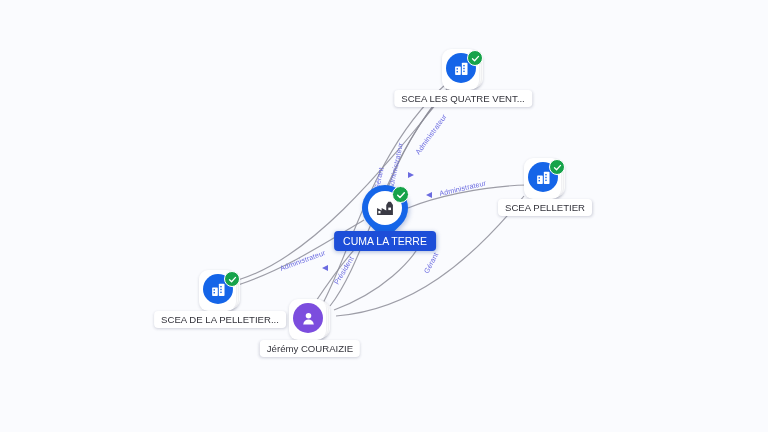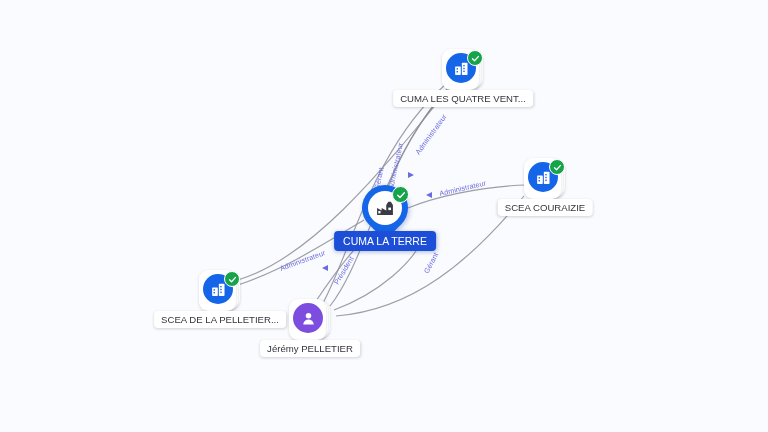--- a/index.html
+++ b/index.html
@@ -218,21 +218,21 @@
         <rect x="14.5" y="7" width="2" height="2" fill="#1565e8"></rect>
         <rect x="14.5" y="11" width="2" height="2" fill="#1565e8"></rect>
         <rect x="14.5" y="15" width="2" height="2" fill="#1565e8"></rect>
       </svg>
     </div>
     <div class="node-badge">
       <svg width="9" height="9" viewBox="0 0 24 24">
         <path d="M4 12.5 L9.5 18 L20 6.5" stroke="#ffffff" stroke-width="3.4" fill="none" stroke-linecap="round" stroke-linejoin="round"></path>
       </svg>
     </div>
-    <div class="node-label">CUMA LES QUATRE VENT...</div>
+    <div class="node-label">SCEA LES QUATRE VENT...</div>
   </div>
 
   <div class="node" id="node-pelletier" style="left:545px; top:179px;">
     <div class="node-stack">
       <div class="stack-card c3"></div>
       <div class="stack-card c2"></div>
       <div class="stack-card c1"></div>
     </div>
     <div class="node-disc">
       <svg width="17" height="17" viewBox="0 0 24 24">
@@ -243,21 +243,21 @@
         <rect x="14.5" y="7" width="2" height="2" fill="#1565e8"></rect>
         <rect x="14.5" y="11" width="2" height="2" fill="#1565e8"></rect>
         <rect x="14.5" y="15" width="2" height="2" fill="#1565e8"></rect>
       </svg>
     </div>
     <div class="node-badge">
       <svg width="9" height="9" viewBox="0 0 24 24">
         <path d="M4 12.5 L9.5 18 L20 6.5" stroke="#ffffff" stroke-width="3.4" fill="none" stroke-linecap="round" stroke-linejoin="round"></path>
       </svg>
     </div>
-    <div class="node-label">SCEA COURAIZIE</div>
+    <div class="node-label">SCEA PELLETIER</div>
   </div>
 
   <div class="node" id="node-couraizie" style="left:220px; top:291px;">
     <div class="node-stack">
       <div class="stack-card c3"></div>
       <div class="stack-card c2"></div>
       <div class="stack-card c1"></div>
     </div>
     <div class="node-disc">
       <svg width="17" height="17" viewBox="0 0 24 24">
@@ -283,21 +283,21 @@
       <div class="stack-card c3"></div>
       <div class="stack-card c2"></div>
       <div class="stack-card c1"></div>
     </div>
     <div class="node-disc person">
       <svg width="17" height="17" viewBox="0 0 24 24">
         <circle cx="12" cy="8" r="3.9" fill="#ffffff"></circle>
         <path d="M4.5 20.5 C5 15.6, 8.4 13.4, 12 13.4 C15.6 13.4, 19 15.6, 19.5 20.5 Z" fill="#ffffff"></path>
       </svg>
     </div>
-    <div class="node-label">Jérémy PELLETIER</div>
+    <div class="node-label">Jérémy COURAIZIE</div>
   </div>
 
   <div id="node-center" style="left:385px; top:212px;">
     <div class="pin-shape"></div>
     <div class="pin-inner">
       <svg width="20" height="20" viewBox="0 0 24 24">
         <path d="M2.5 20.5 L2.5 12 L8 15 L8 12 L13.5 15 L13.5 8.5 L21.5 8.5 L21.5 20.5 Z" fill="#3a3a44"></path>
         <path d="M13.5 8.5 L16 4.5 L19 4.5 L21.5 8.5 Z" fill="#3a3a44"></path>
         <rect x="16" y="11.5" width="3.2" height="3" fill="#ffffff"></rect>
         <rect x="4" y="15.5" width="2.6" height="3" fill="#ffffff"></rect>

